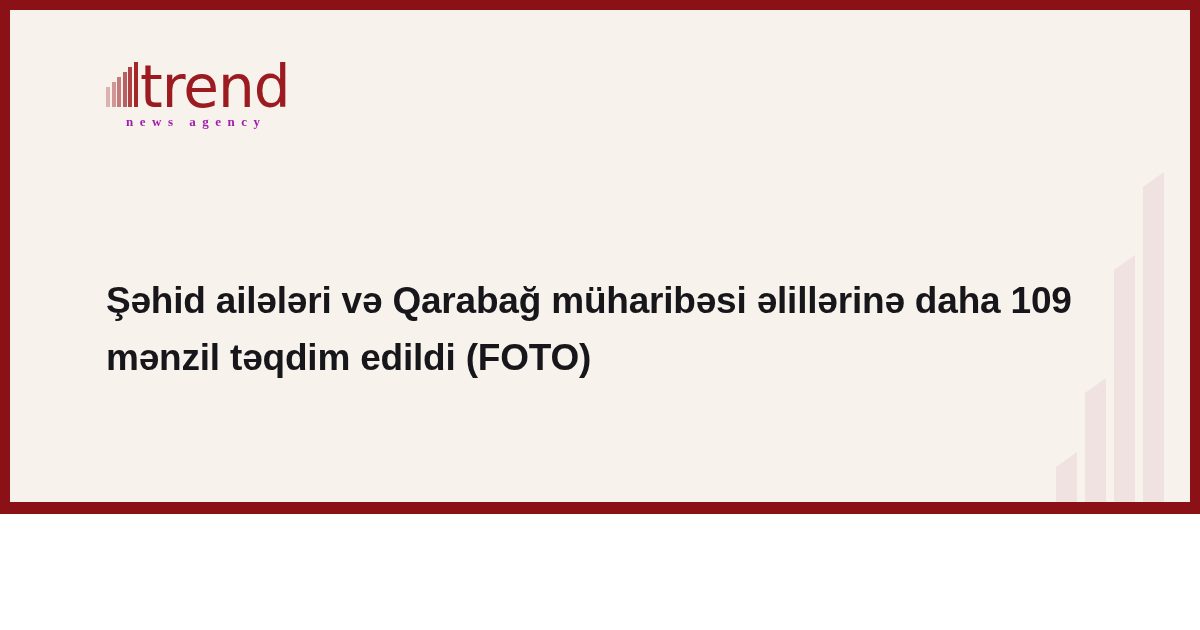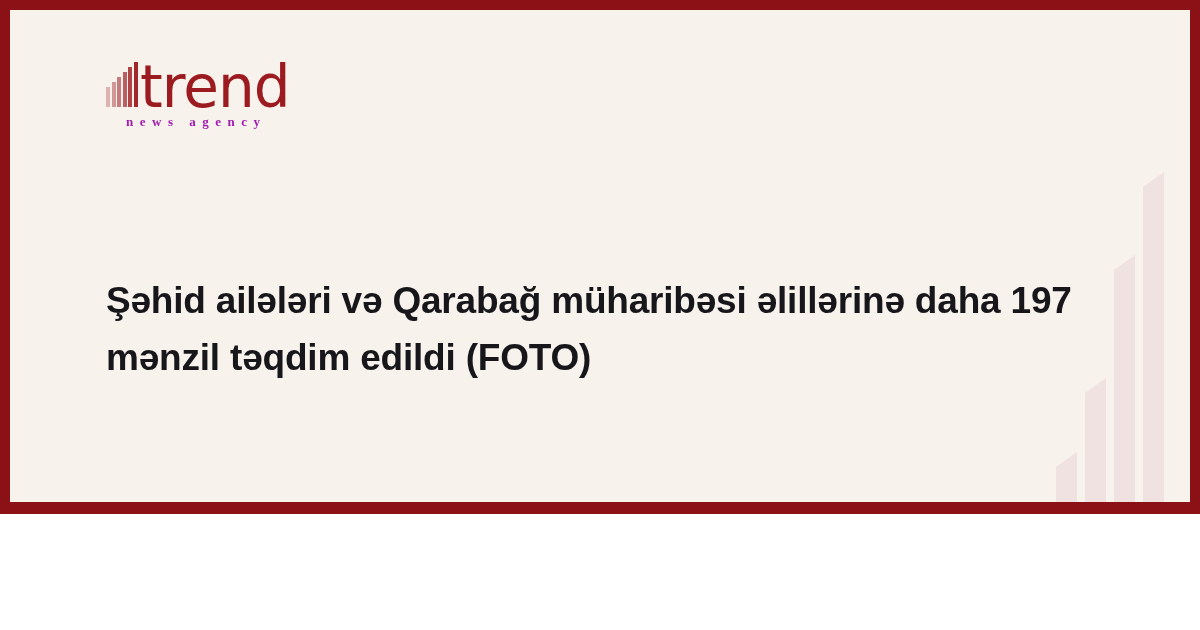--- a/index.html
+++ b/index.html
@@ -134,16 +134,16 @@
             <i></i>
             <i></i>
             <i></i>
             <i></i>
         </span>
         <span class="logo-word">trend</span>
       </div>
       <div class="logo-sub">news agency</div>
     </div>
 
-    <h1 class="headline">Şəhid ailələri və Qarabağ müharibəsi əlillərinə daha 197 mənzil təqdim edildi (FOTO)</h1>
+    <h1 class="headline">Şəhid ailələri və Qarabağ müharibəsi əlillərinə daha 109 mənzil təqdim edildi (FOTO)</h1>
 
   </div>
 </div>
 
 </body></html>

